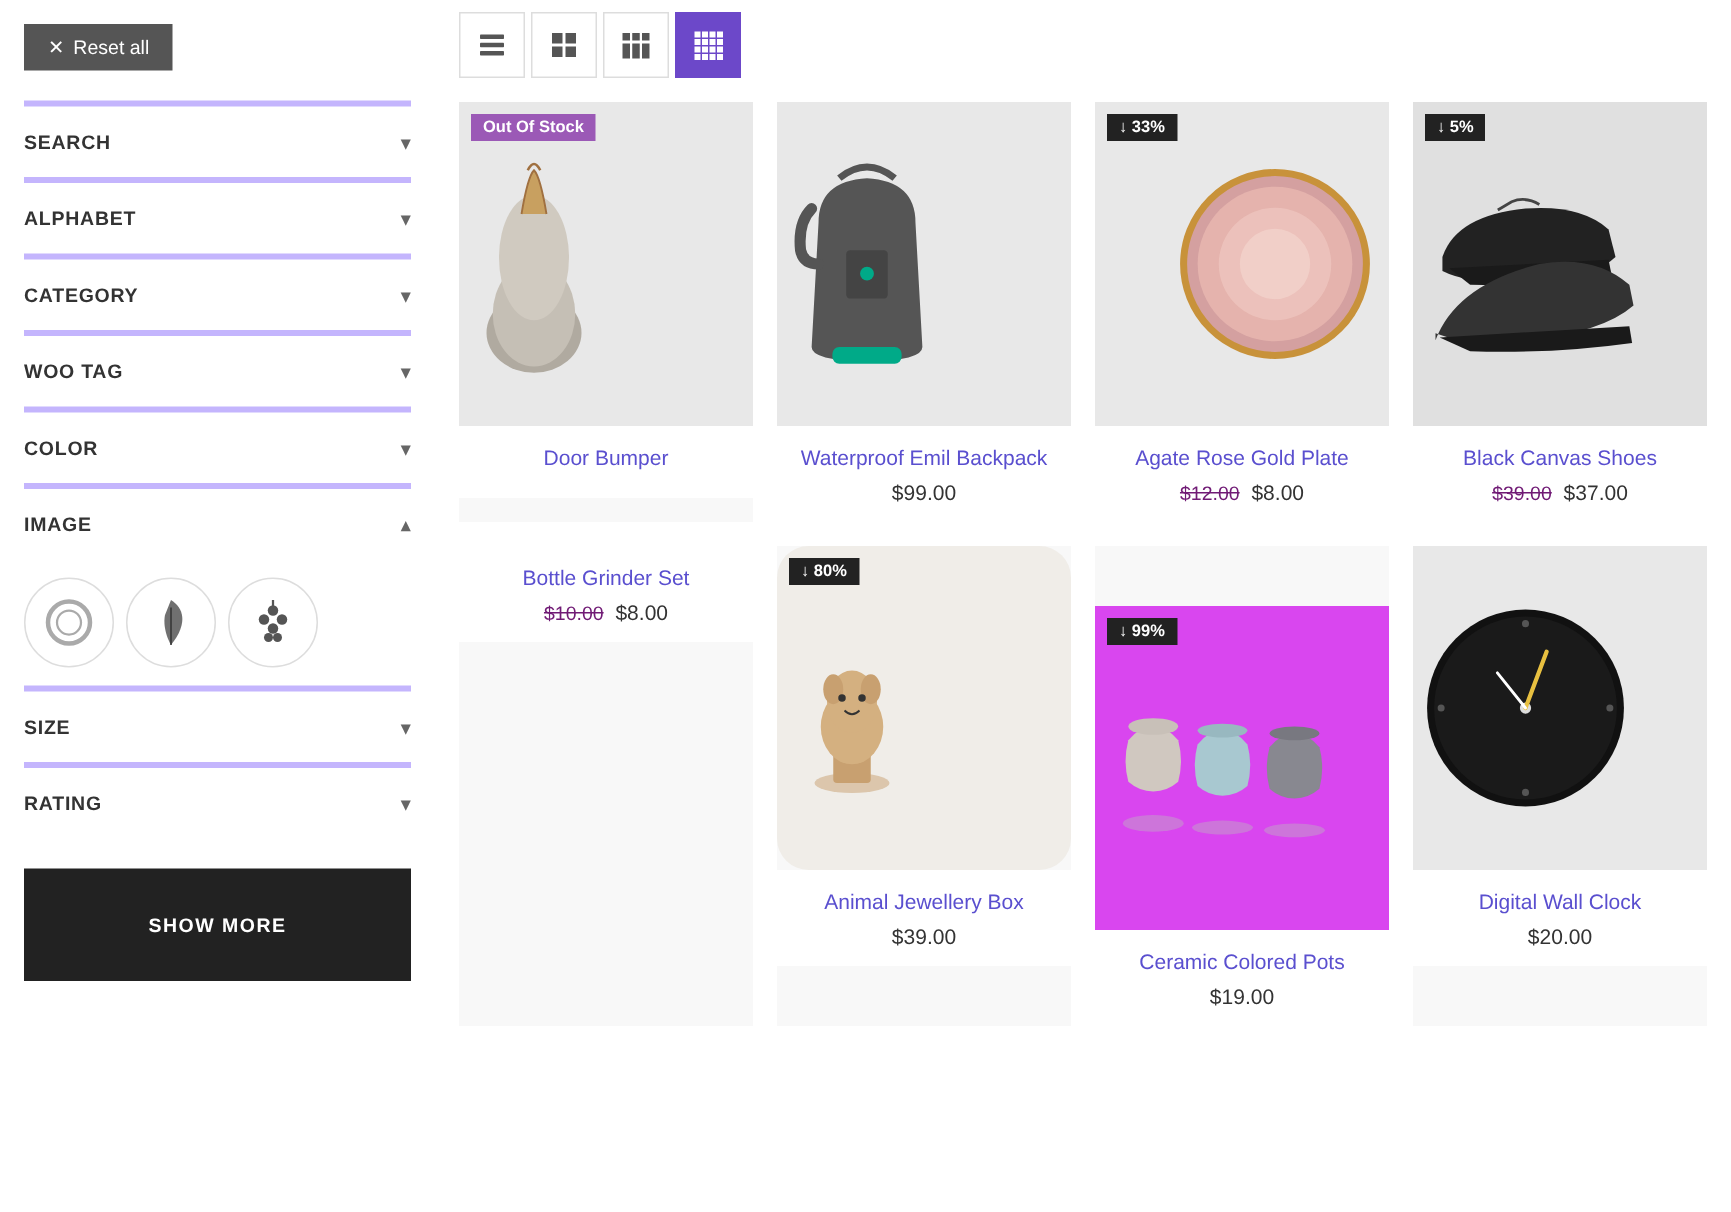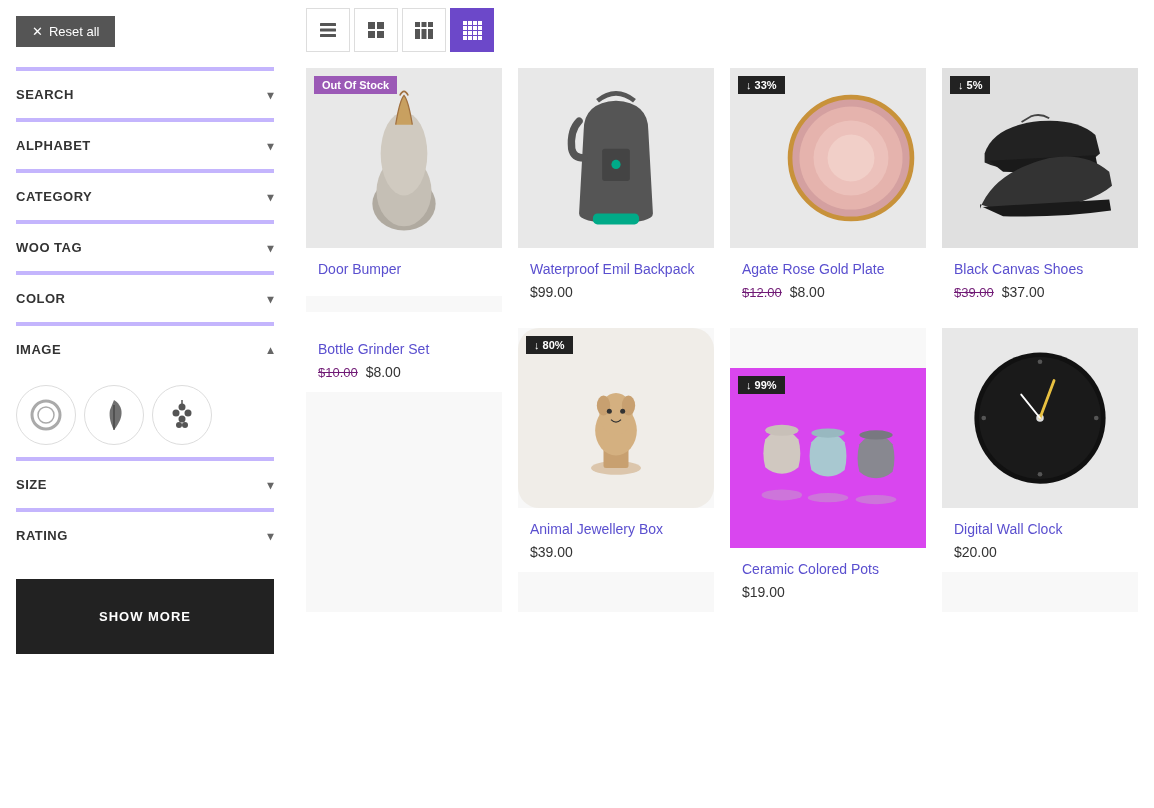--- a/index.html
+++ b/index.html
@@ -23,25 +23,25 @@
     .toolbar { display: flex; gap: 4px; margin-bottom: 16px; padding-top: 8px; }
     .view-btn { width: 44px; height: 44px; border: 1px solid #ddd; background: #fff; cursor: pointer; display: flex; align-items: center; justify-content: center; }
     .view-btn.active { background: #6c48c9; border-color: #6c48c9; }
     .view-btn svg { width: 20px; height: 20px; }
     .view-btn.active svg { fill: #fff; }
     .view-btn:not(.active) svg { fill: #555; }
 
     
     .product-grid { display: grid; grid-template-columns: repeat(4, 1fr); gap: 16px; }
     .product-card { background: #f8f8f8; position: relative; }
-    .product-image { width: 100%; height: 180px; display: flex; align-items: center; justify-content: center; overflow: hidden; background: #f0f0f0; position: relative; }
+    .product-image { width: 100%; height: 216px; display: flex; align-items: center; justify-content: flex-start; overflow: hidden; background: #f0f0f0; position: relative; }
     .product-badge { position: absolute; top: 8px; left: 8px; padding: 3px 8px; font-size: 11px; font-weight: 700; color: #fff; z-index: 2; }
     .badge-out { background: #9b59b6; }
     .badge-discount { background: #222; font-size: 11px; }
-    .product-info { padding: 12px; background: #fff; }
+    .product-info { padding: 12px; background: #fff; text-align: center; }
     .product-name { color: #5a4fcf; font-size: 14px; font-weight: 500; margin-bottom: 6px; line-height: 1.3; }
     .product-price { font-size: 14px; color: #333; }
     .price-original { text-decoration: line-through; color: #701a75; margin-right: 4px; font-size: 13px; }
     .price-sale { color: #333; }
 
     
     .img-door-bumper { background: #e8e8e8; }
     .img-backpack { background: #e8e8e8; }
     .img-plate { background: #e8e8e8; padding-left: 45px; }
     .img-shoes { background: #e0e0e0; }

